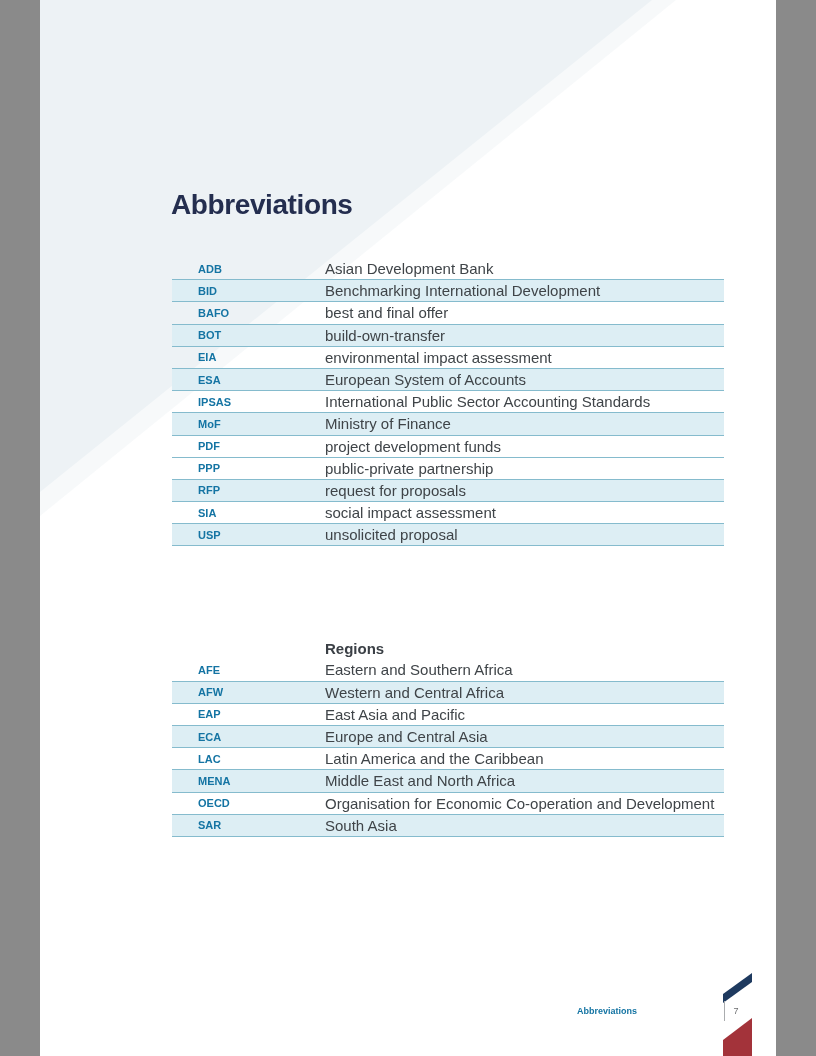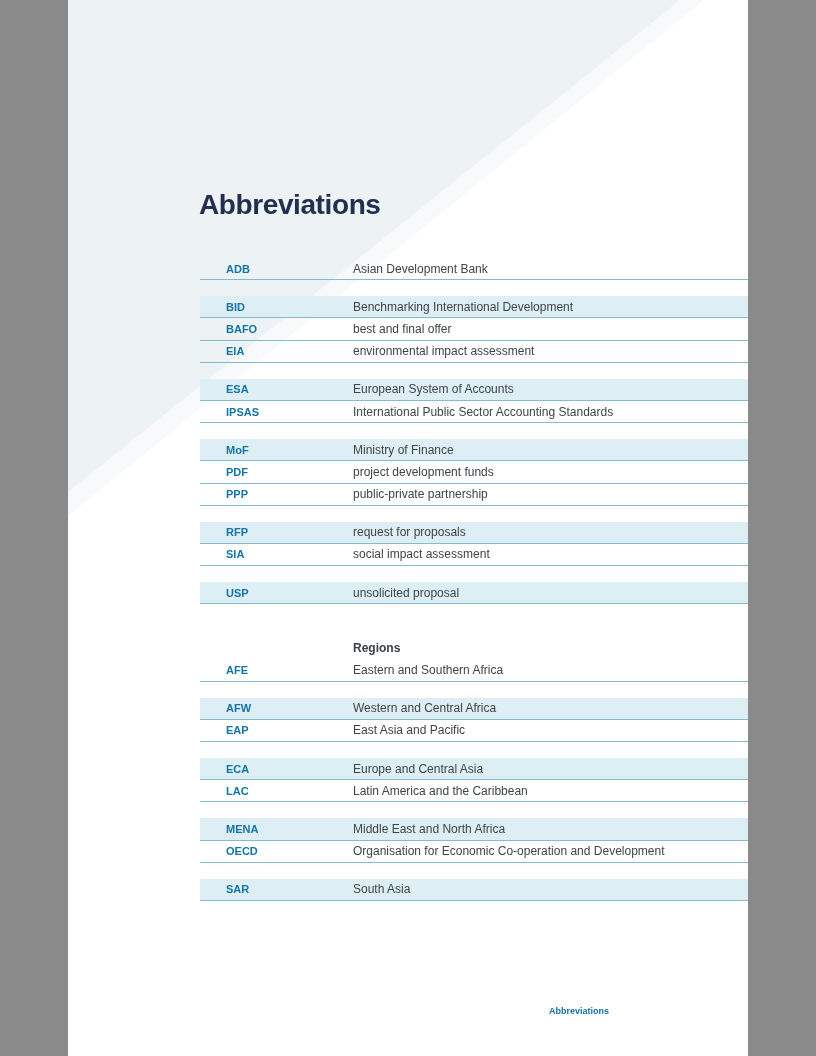--- a/index.html
+++ b/index.html
@@ -1,18 +1,18 @@
 <!DOCTYPE html>
 <html style="--accent_blue: #1474a3; --title_navy: #242e4f; --body_text: #3f4448; --header_text: #3b4046; --row_alt: #ddeef4; --row_border: #85bbcd; --bg_triangle: #edf2f5; --navy: #1e3a5f; --red: #a3333a;"><head>
 <meta charset="utf-8">
 <style>
   html,body{margin:0;padding:0;background:#8a8a8a;}
   .page{
     position:relative;
-    width:680px;height:1056px;
+    width:736px;height:1056px;
     margin:0 auto;
     background:#ffffff;
     overflow:hidden;
     font-family:"Liberation Sans","DejaVu Sans",sans-serif;
   }
   
   .bg-tri-soft{
     position:absolute;left:0;top:0;width:816px;height:1056px;
     background:var(--bg_triangle,#edf2f5);
     clip-path:polygon(0 0,636px 0,0 516px);
@@ -29,29 +29,29 @@
     color:var(--title_navy,#242e4f);
   }
   .abbr-table{position:absolute;left:132px;width:552px;}
   .t-main{top:258px;}
   .t-regions{top:637px;}
   .row{
     display:flex;align-items:center;
     height:22.2px;box-sizing:border-box;
     border-bottom:1px solid var(--row_border,#85bbcd);
   }
-  .row.alt{background:var(--row_alt,#ddeef4);margin-top:16px;}
+  .row.alt{background:var(--row_alt,#ddeef4);}
   .row.header-row{border-bottom:none;height:22.4px;}
   .cell-abbr{
     width:153px;box-sizing:border-box;padding-left:26px;
     font-size:11px;font-weight:700;
     color:var(--accent_blue,#1474a3);
   }
   .cell-def{
-    font-size:12px;color:var(--body_text,#3f4448);
+    font-size:15px;color:var(--body_text,#3f4448);
   }
   .cell-def.group-header{font-weight:700;color:var(--header_text,#3b4046);}
   
   .footer-label{
     position:absolute;top:1004px;right:139px;
     font-size:9px;font-weight:700;line-height:14px;
     color:var(--accent_blue,#1474a3);
   }
   .footer-line{
     position:absolute;left:684px;top:1001px;width:1px;height:20px;
@@ -88,20 +88,24 @@
       <div class="cell-abbr">ADB</div>
       <div class="cell-def">Asian Development Bank</div>
     </div>
     <div class="row alt">
       <div class="cell-abbr">BID</div>
       <div class="cell-def">Benchmarking International Development</div>
     </div>
     <div class="row">
       <div class="cell-abbr">BAFO</div>
       <div class="cell-def">best and final offer</div>
+    </div>
+    <div class="row alt">
+      <div class="cell-abbr">BOT</div>
+      <div class="cell-def">build-own-transfer</div>
     </div>
     <div class="row">
       <div class="cell-abbr">EIA</div>
       <div class="cell-def">environmental impact assessment</div>
     </div>
     <div class="row alt">
       <div class="cell-abbr">ESA</div>
       <div class="cell-def">European System of Accounts</div>
     </div>
     <div class="row">

